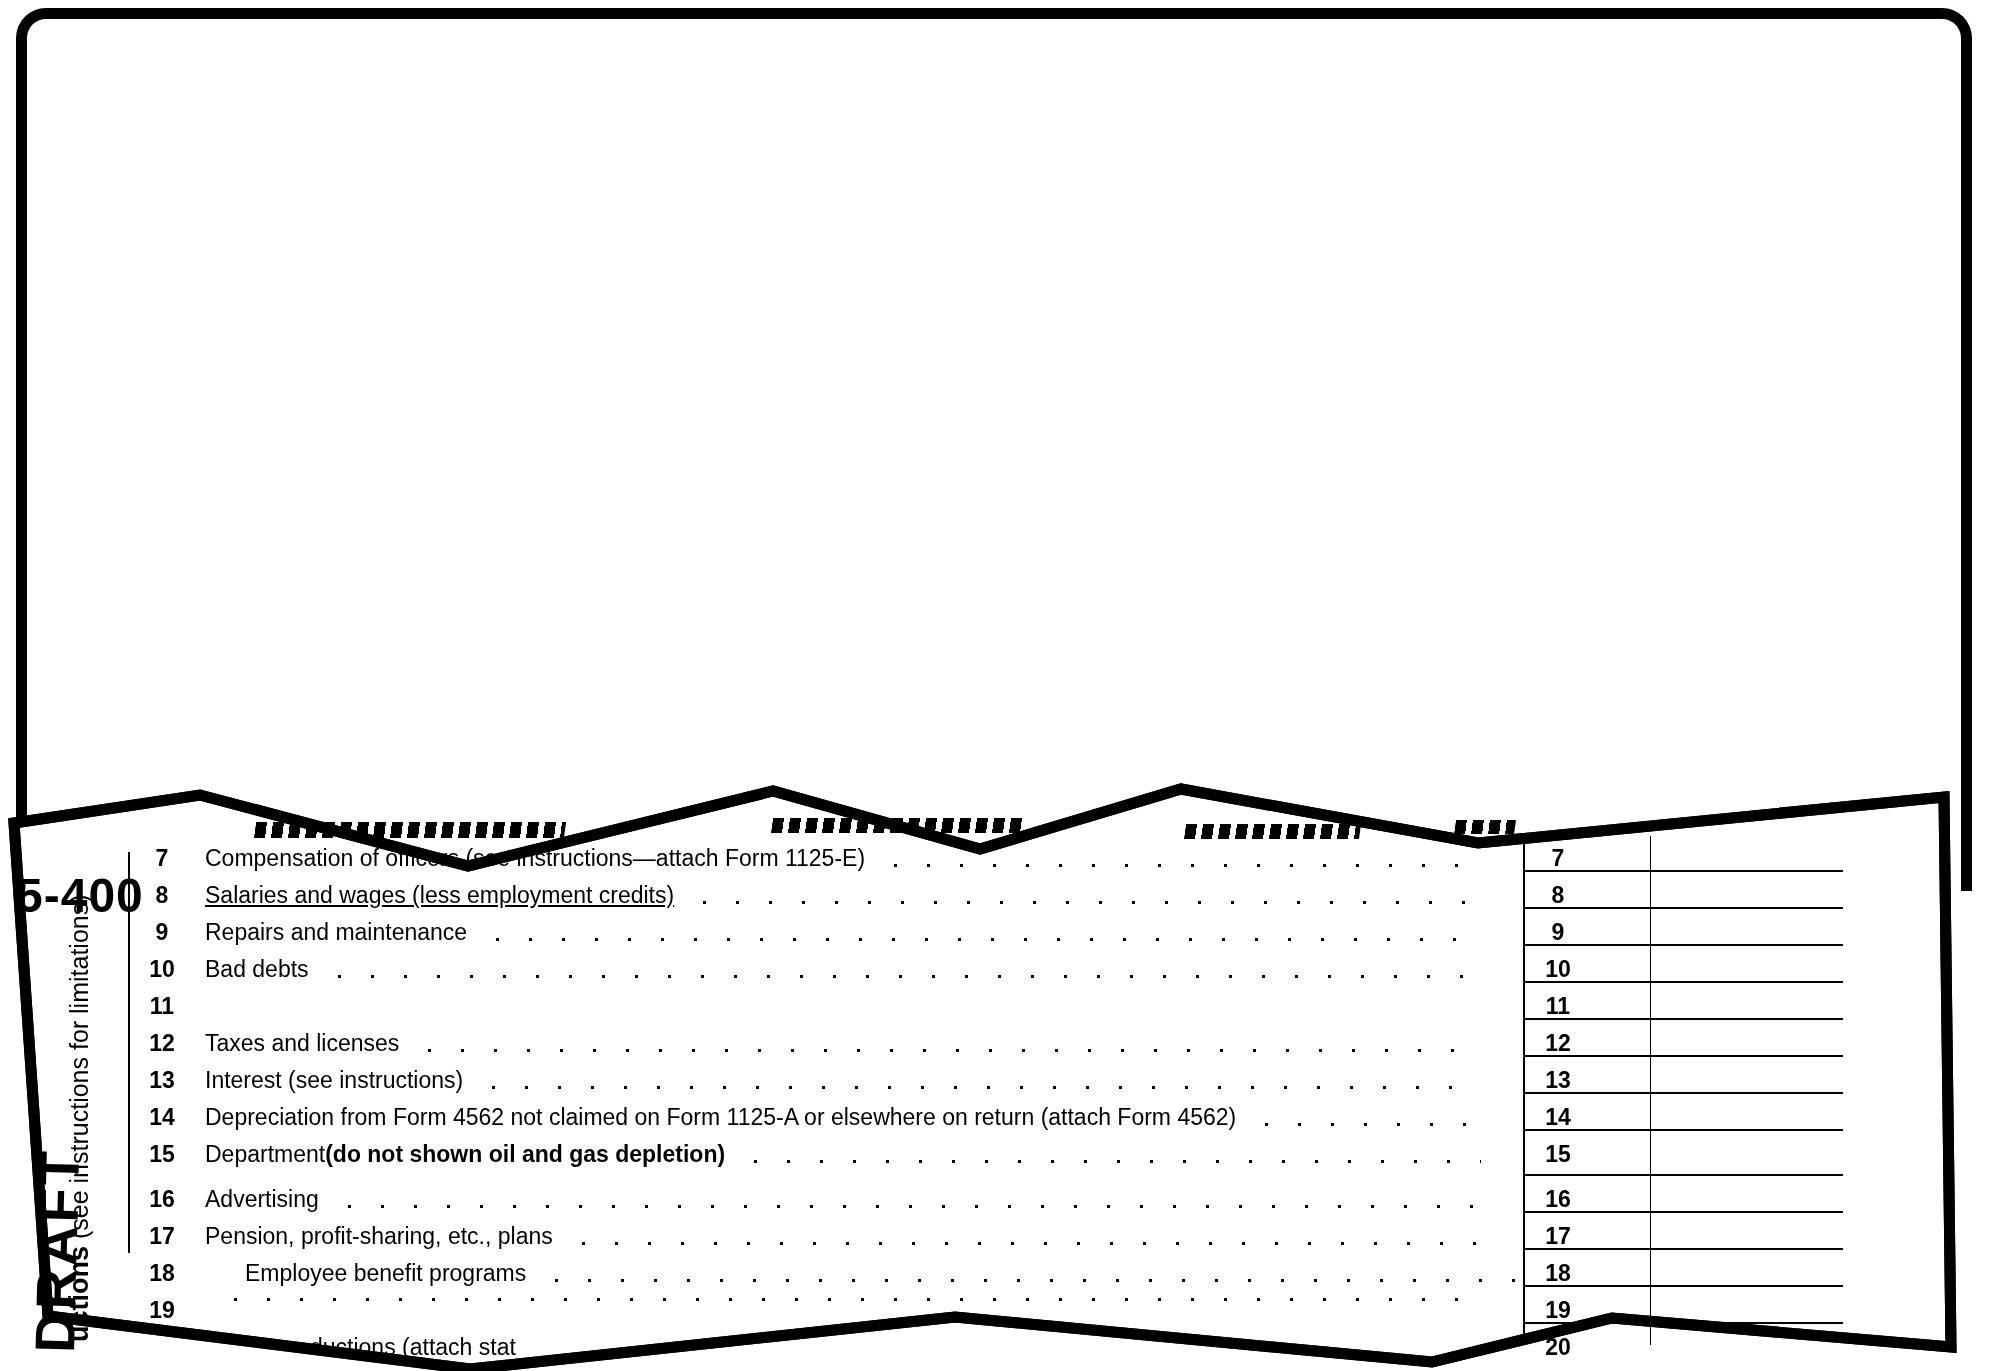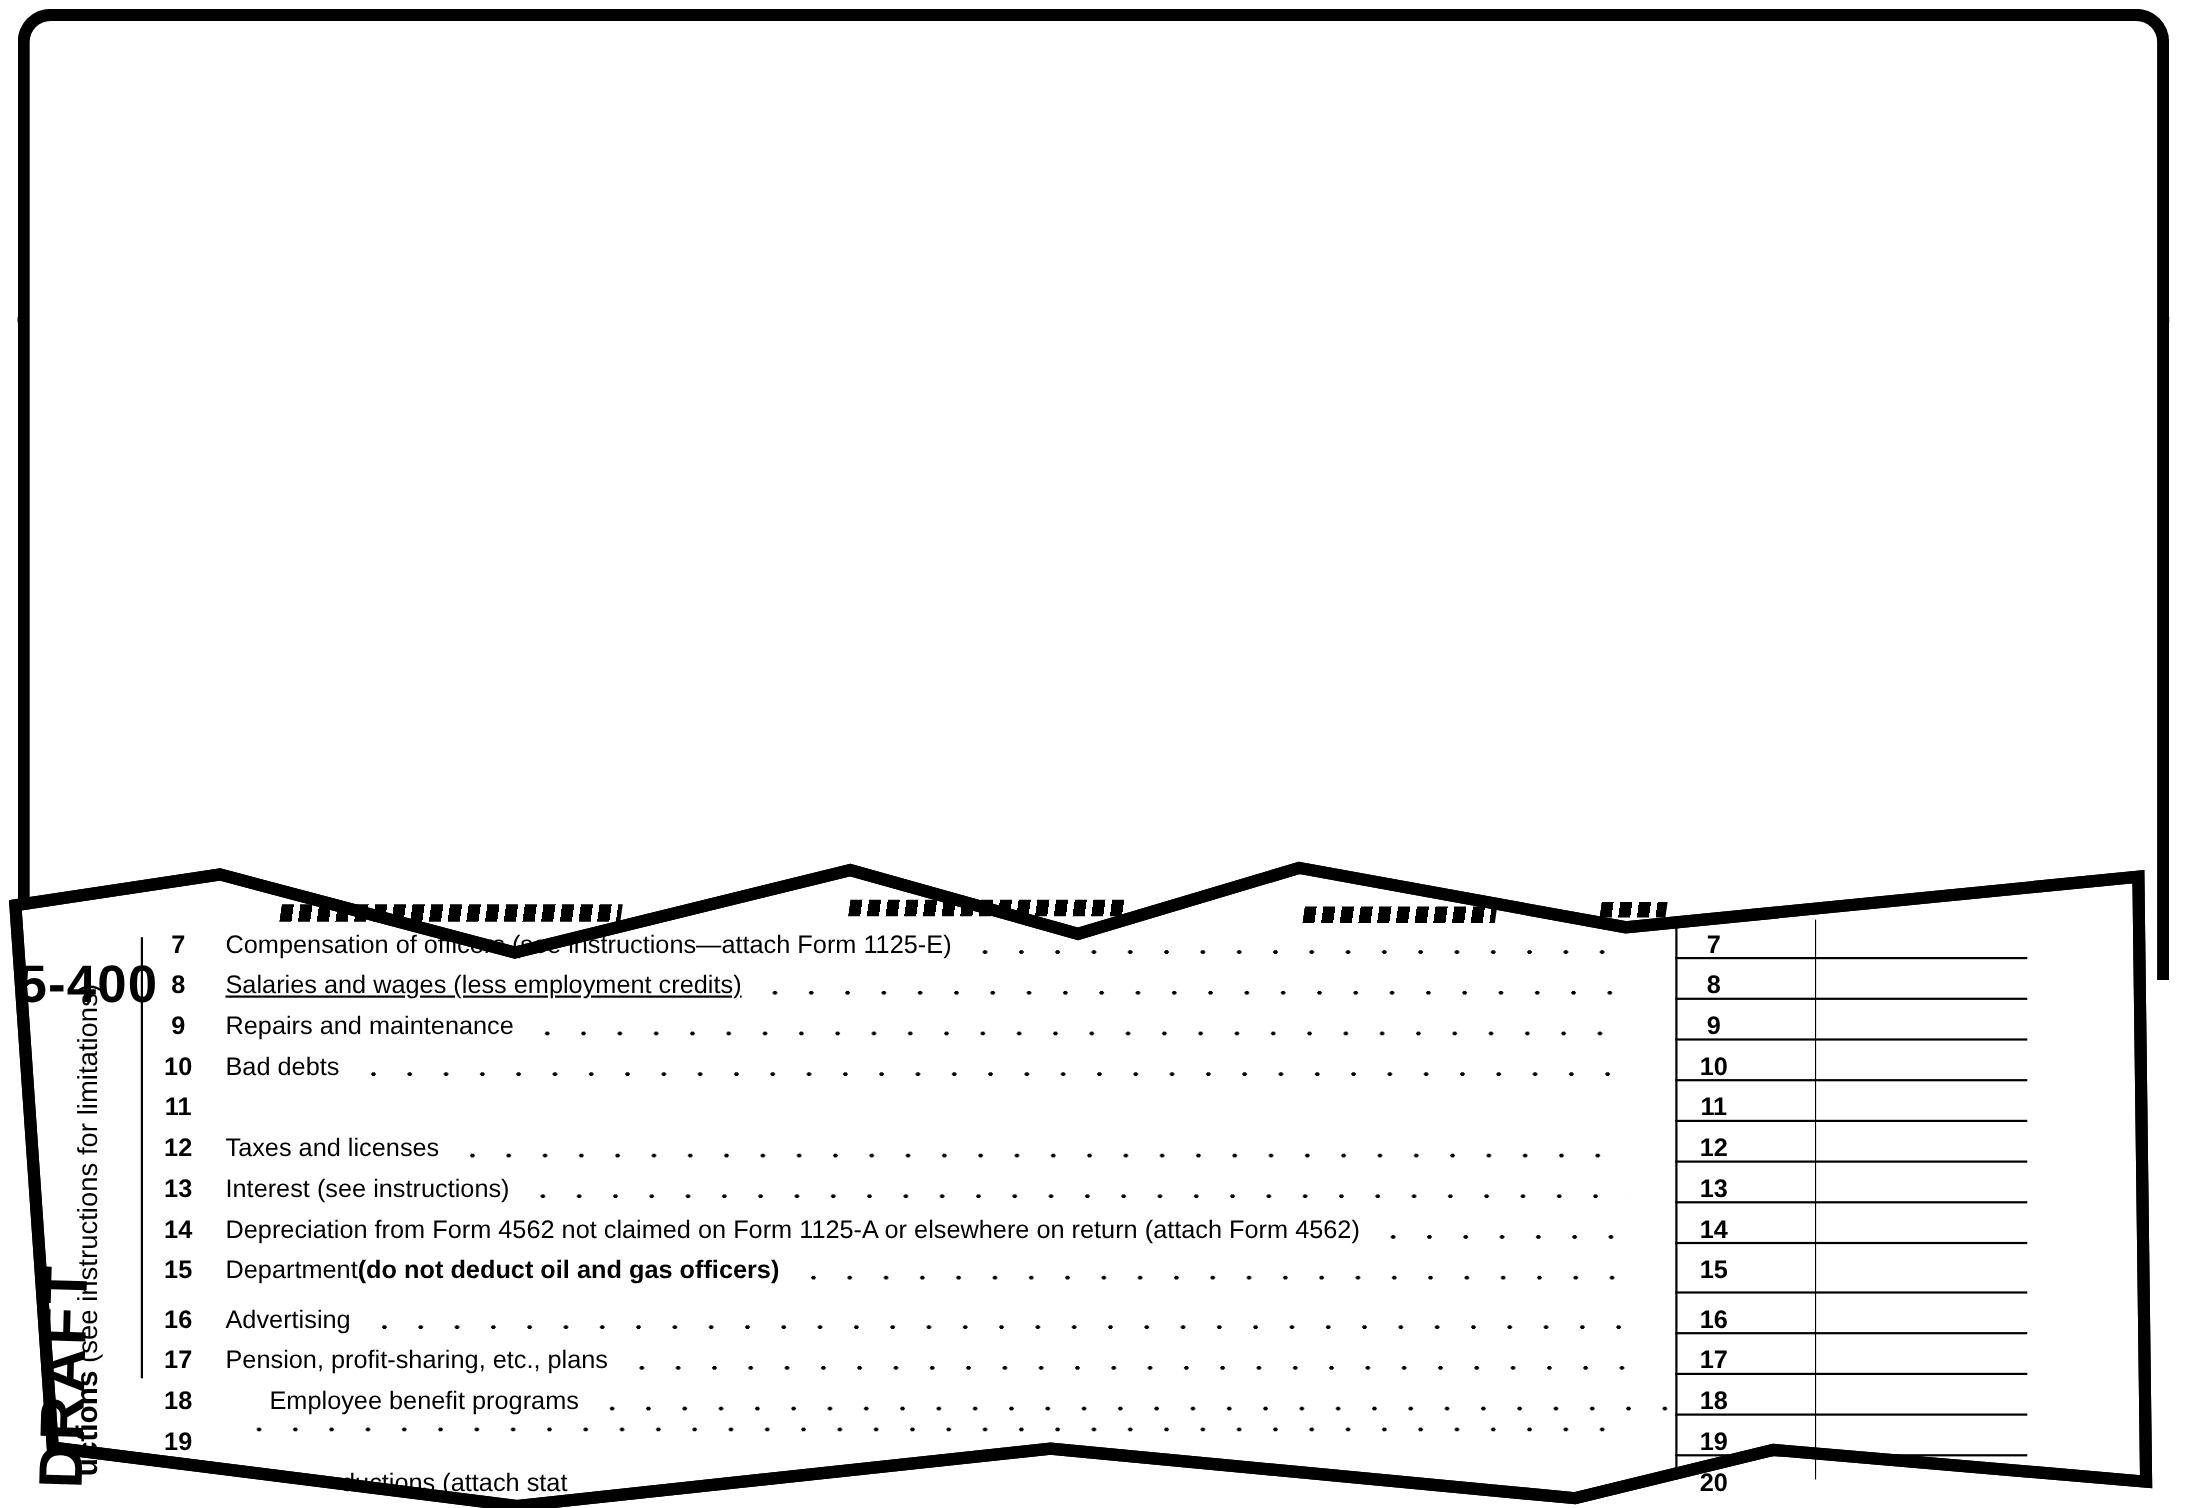--- a/index.html
+++ b/index.html
@@ -196,21 +196,21 @@
     <div class="row" style="left:205px;top:1067px;width:1280px;">
       <span class="lbl">Interest (see instructions)</span>
         <span class="leader"></span>
       </div>
     <div class="row" style="left:205px;top:1104px;width:1280px;">
       <span class="lbl">Depreciation from Form 4562 not claimed on Form 1125-A or elsewhere on return (attach Form 4562)</span>
         <span class="leader"></span>
       </div>
     <div class="row" style="left:205px;top:1141px;width:1280px;">
       <span class="lbl">Department </span>
-        <span class="lbl b">(do not deduct oil and gas officers)</span>
+        <span class="lbl b">(do not shown oil and gas depletion)</span>
         <span class="leader"></span>
       </div>
     <div class="row" style="left:205px;top:1186px;width:1280px;">
       <span class="lbl">Advertising</span>
         <span class="leader"></span>
       </div>
     <div class="row" style="left:205px;top:1223px;width:1280px;">
       <span class="lbl">Pension, profit-sharing, etc., plans</span>
         <span class="leader"></span>
       </div>

